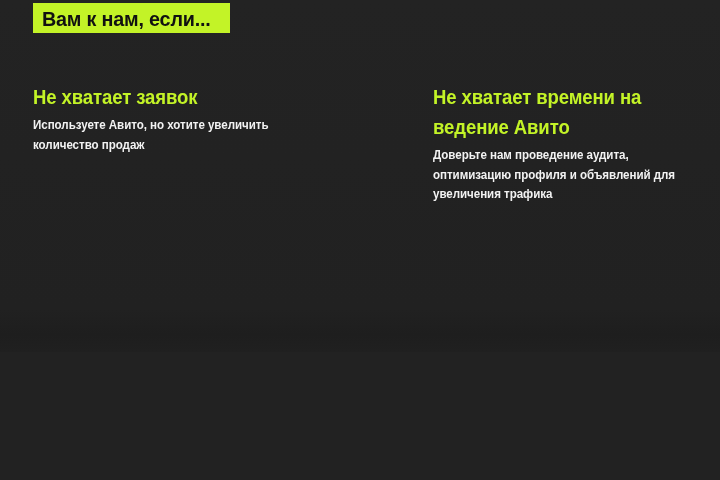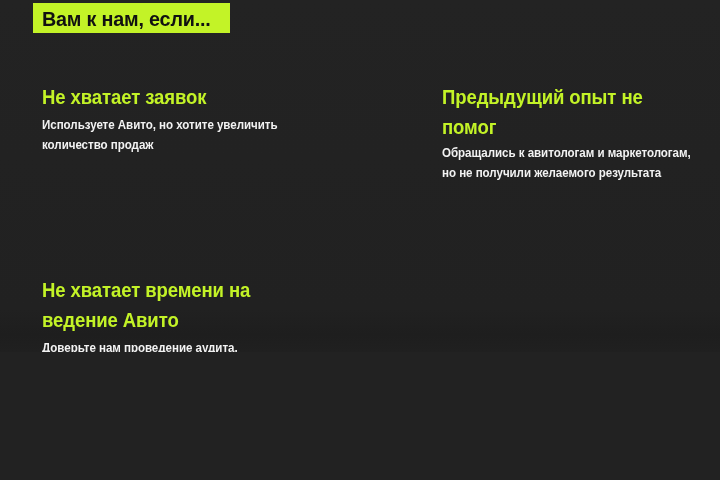--- a/index.html
+++ b/index.html
@@ -70,21 +70,20 @@
     left: 33px;
     top: 82px;
     width: 662px;
     display: grid;
     grid-template-columns: 400px 262px;
     grid-template-rows: 193px auto;
   }
 
   .cell {
     width: 280px;
-    margin-left: 9px;
   }
 
   .cell-right {
     width: 265px;
   }
 
   .item-title {
     margin: 0;
     font-family: "Liberation Sans Narrow", "Liberation Sans", "DejaVu Sans Condensed", sans-serif;
     font-weight: 700;
@@ -122,24 +121,20 @@
     <span class="badge-text">Вам к нам, если...</span>
   </div>
 
   <div class="grid">
 
     <div class="cell cell-1">
       <h2 class="item-title">Не хватает заявок</h2>
       <p class="item-desc">Используете Авито, но хотите увеличить количество продаж</p>
     </div>
 
-    <div class="cell cell-right cell-2">
-      <h2 class="item-title">Предыдущий опыт не помог</h2>
-      <p class="item-desc">Обращались к авитологам и маркетологам, но не получили желаемого результата</p>
-    </div>
 
 
     <div class="cell cell-right cell-4">
       <h2 class="item-title">Не хватает времени на ведение Авито</h2>
       <p class="item-desc">Доверьте нам проведение аудита, оптимизацию профиля и объявлений для увеличения трафика</p>
     </div>
 
   </div>
 
   <div class="bottom-band"></div>

